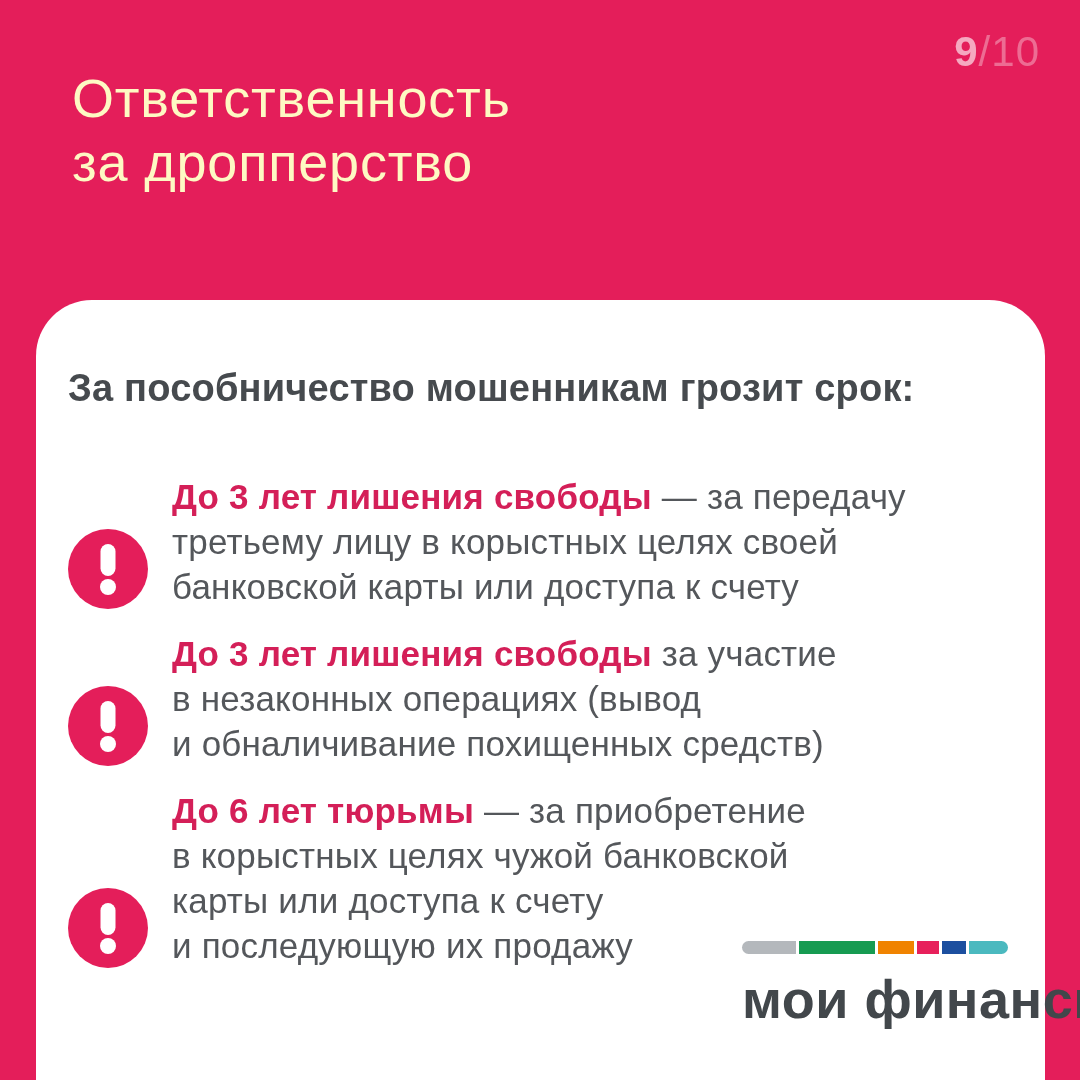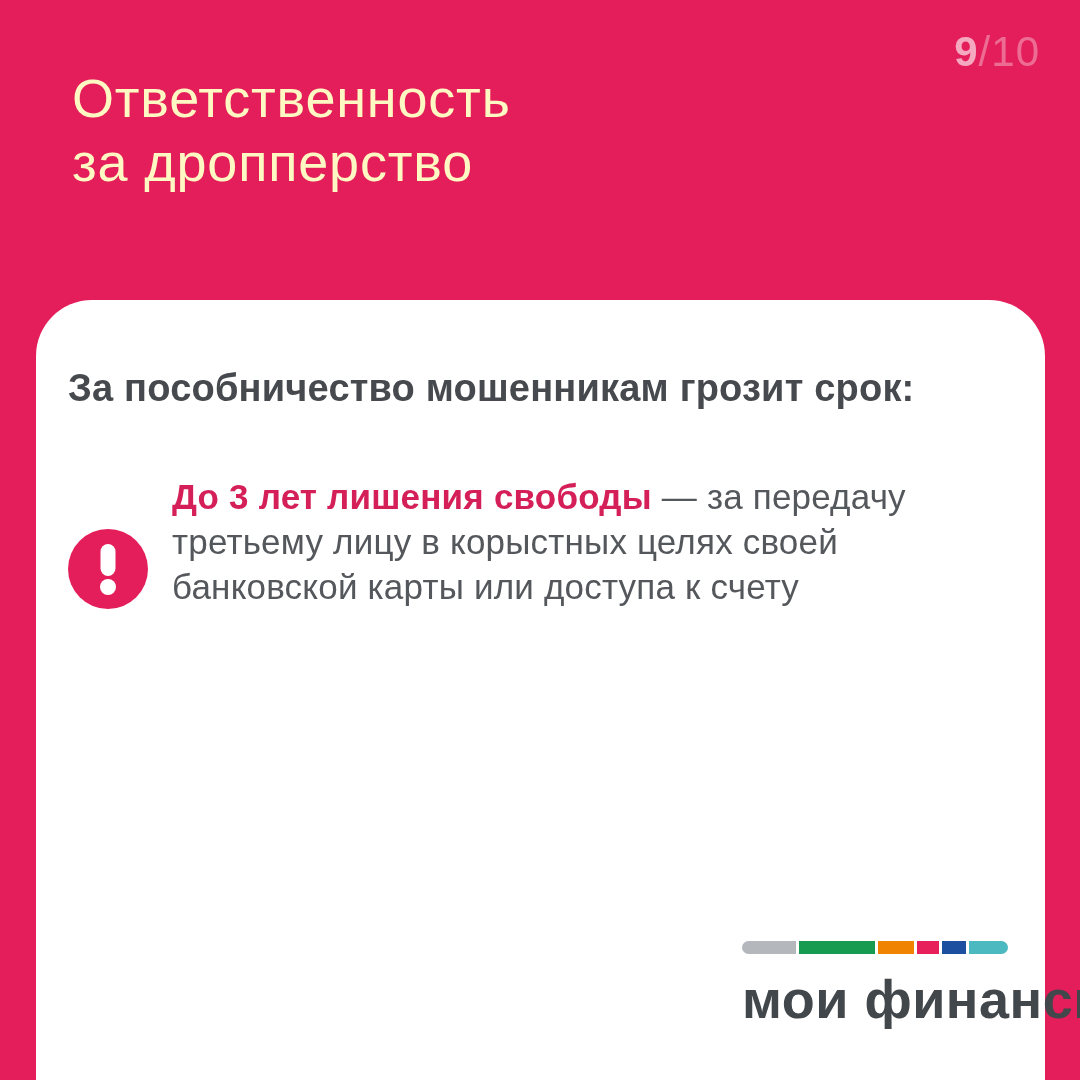--- a/index.html
+++ b/index.html
@@ -146,21 +146,42 @@
       <svg class="excl-icon" viewBox="0 0 80 80" aria-hidden="true">
         <circle cx="40" cy="40" r="40" fill="#e41e5a"></circle>
         <rect x="32.5" y="15" width="15" height="32" rx="7.5" fill="#ffffff"></rect>
         <circle cx="40" cy="58" r="8" fill="#ffffff"></circle>
       </svg>
       <p class="bullet-text"><span class="hl">До 3 лет лишения свободы</span><span> — за передачу
 третьему лицу в корыстных целях своей
 банковской карты или доступа к счету</span></p>
     </div>
 
+    <div class="bullet-row">
+      <svg class="excl-icon" viewBox="0 0 80 80" aria-hidden="true">
+        <circle cx="40" cy="40" r="40" fill="#e41e5a"></circle>
+        <rect x="32.5" y="15" width="15" height="32" rx="7.5" fill="#ffffff"></rect>
+        <circle cx="40" cy="58" r="8" fill="#ffffff"></circle>
+      </svg>
+      <p class="bullet-text"><span class="hl">До 3 лет лишения свободы</span><span> за участие
+в незаконных операциях (вывод
+и обналичивание похищенных средств)</span></p>
+    </div>
 
+    <div class="bullet-row">
+      <svg class="excl-icon" viewBox="0 0 80 80" aria-hidden="true">
+        <circle cx="40" cy="40" r="40" fill="#e41e5a"></circle>
+        <rect x="32.5" y="15" width="15" height="32" rx="7.5" fill="#ffffff"></rect>
+        <circle cx="40" cy="58" r="8" fill="#ffffff"></circle>
+      </svg>
+      <p class="bullet-text"><span class="hl">До 6 лет тюрьмы</span><span> — за приобретение
+в корыстных целях чужой банковской
+карты или доступа к счету
+и последующую их продажу</span></p>
+    </div>
 
   </div>
 
   <div class="brand-logo">
     <div class="logo-color-bar">
         <span class="bar-seg" style="background: rgb(180, 184, 188); width: 54px;"></span>
         <span class="bar-seg" style="background: rgb(22, 155, 81); width: 76px;"></span>
         <span class="bar-seg" style="background: rgb(240, 131, 0); width: 36px;"></span>
         <span class="bar-seg" style="background: rgb(231, 32, 91); width: 22px;"></span>
         <span class="bar-seg" style="background: rgb(28, 79, 159); width: 24px;"></span>

